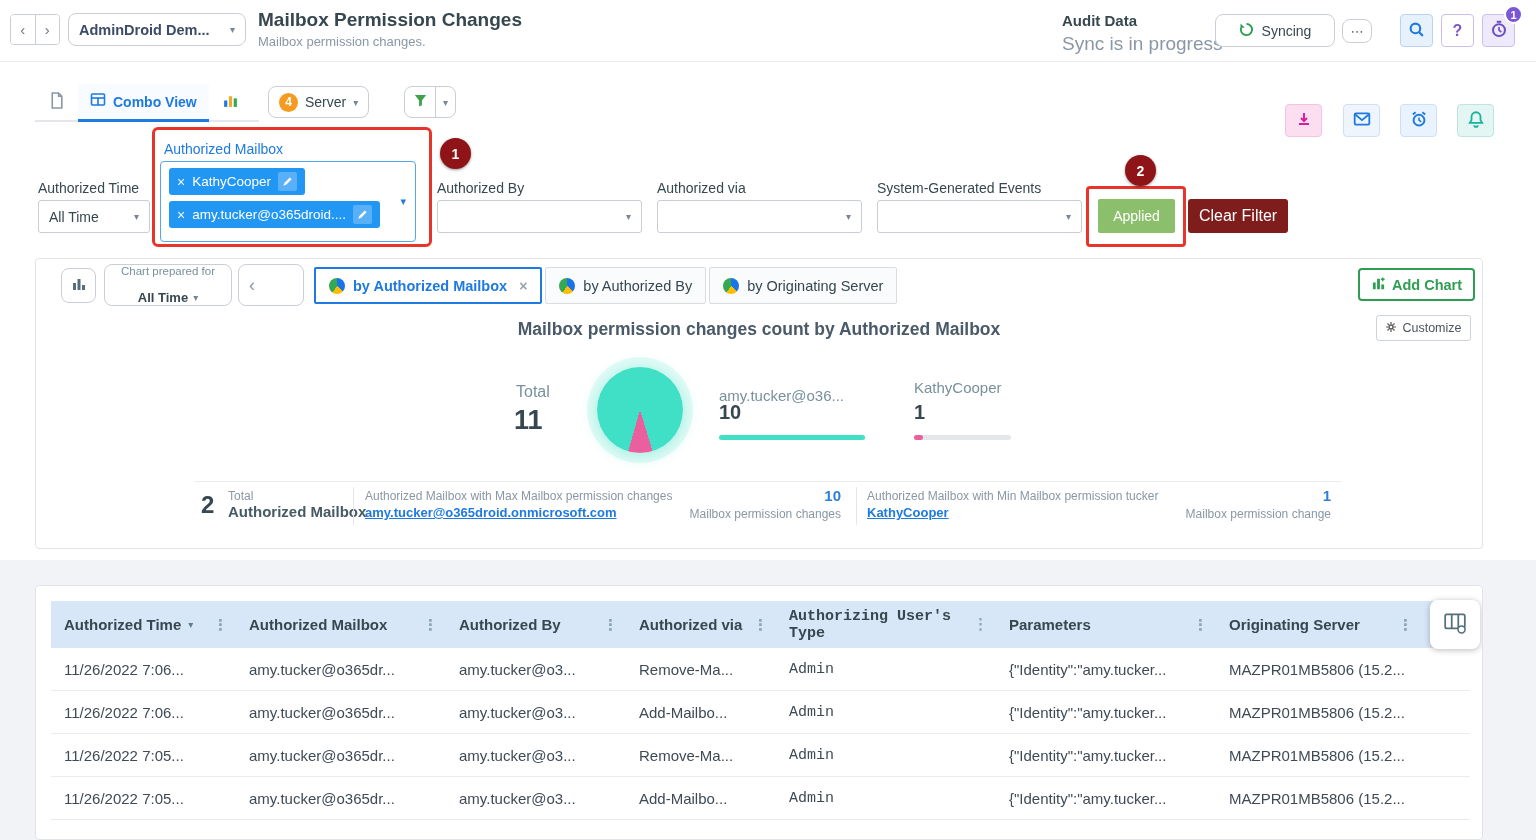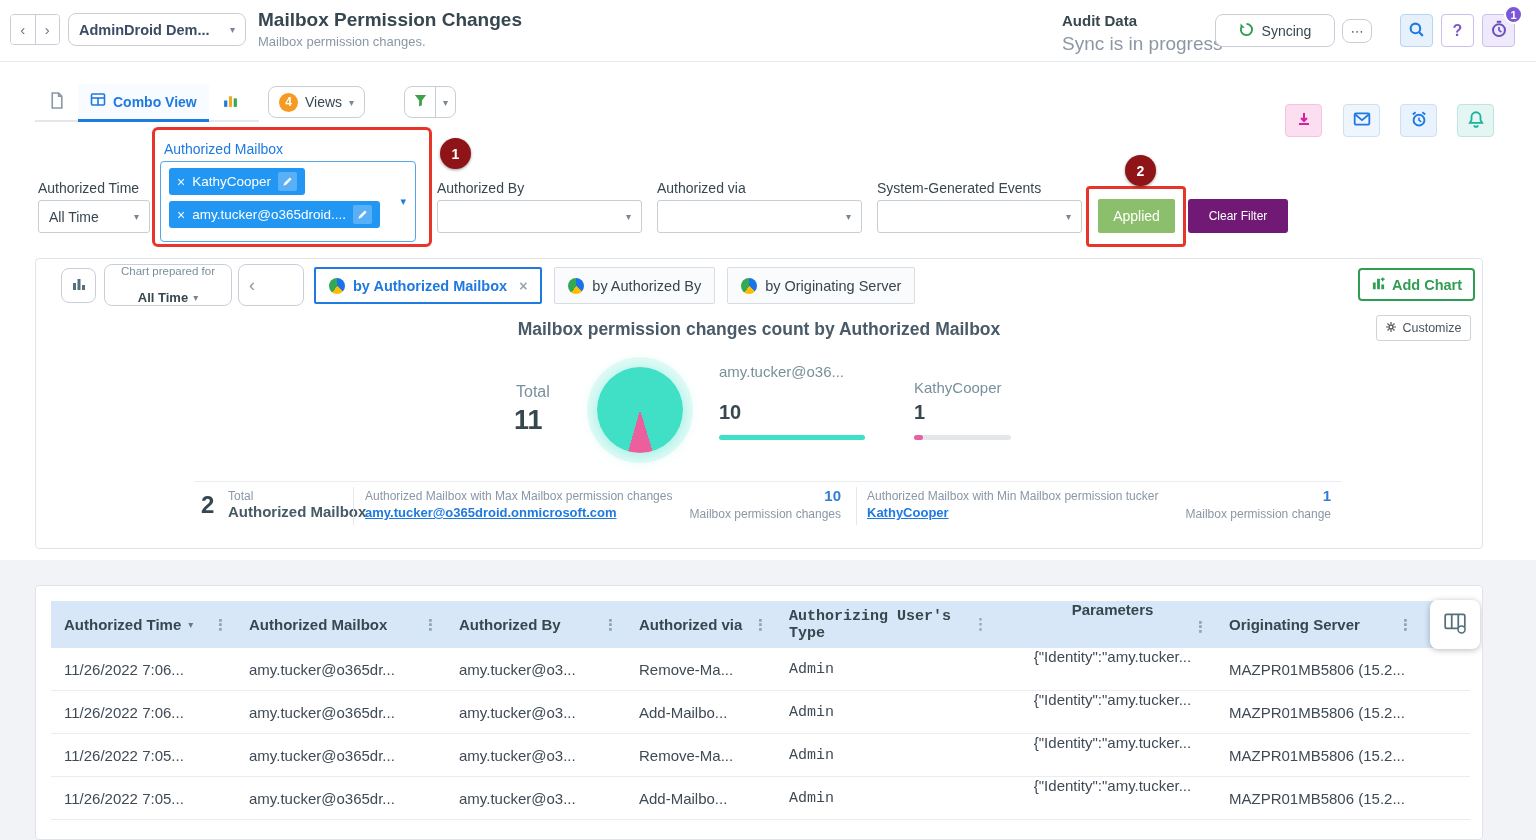--- a/index.html
+++ b/index.html
@@ -50,21 +50,21 @@
 .sumval{font-size:15px;font-weight:700;color:#2f7ed8;}
 .sumunit{font-size:12px;color:#8a97a5;margin-top:3px;}
 .vdiv{position:absolute;height:38px;border-left:1px solid #e4e7ea;top:228px;}
 
 .thead{position:absolute;left:15px;top:15px;width:1419px;height:47px;display:flex;background:#d7e7f7;}
 .th{display:flex;align-items:center;padding-left:13px;font-size:15px;font-weight:600;color:#37474f;}
 .kebab{margin-left:auto;padding-right:8px;color:#8fa3b8;font-size:15px;cursor:pointer;}
 .sort{margin-left:7px;font-size:10px;color:#607d8b;cursor:pointer;}
 .tr{display:flex;height:43px;border-bottom:1px solid #ececec;background:#fff;}
 .td{display:flex;align-items:center;padding-left:13px;font-size:15px;color:#3f4a55;overflow:hidden;white-space:nowrap;}
-.c0{width:185px;}.c1{width:210px;}.c2{width:180px;}.c3{width:150px;}.c4{width:220px;font-family:Liberation Mono, monospace;}.c5{width:220px;flex-direction:column;}.c6{width:205px;}.cf{flex:1;}
+.c0{width:185px;}.c1{width:210px;}.c2{width:180px;}.c3{width:150px;}.c4{width:220px;font-family:Liberation Mono, monospace;}.c5{width:220px;}.c6{width:205px;}.cf{flex:1;}
 .chooser{position:absolute;left:1394px;top:14px;width:50px;height:49px;background:#fff;border-radius:8px;box-shadow:0 1px 6px rgba(0,0,0,.28);display:flex;align-items:center;justify-content:center;z-index:3;cursor:pointer;}
 button{font-family:inherit;}
 .plainbtn{border:none;cursor:pointer;display:flex;align-items:center;justify-content:center;}
 </style>
 </head>
 <body>
 
 <div class="stage">
 
   <header class="topbar">
@@ -130,21 +130,21 @@
       <span><svg width="17" height="17" viewBox="0 0 16 16">
             <rect x="2" y="8" width="3" height="6" fill="#1e7ae0"></rect>
             <rect x="6.5" y="4" width="3" height="10" fill="#f5a623"></rect>
             <rect x="11" y="6" width="3" height="8" fill="#34a853"></rect>
           </svg></span>
     </div>
   </div>
 
   <div class="abs bordered flex" style="left:268px;top:86px;height:32px;padding:0 10px;gap:7px;cursor:pointer;">
     <span class="badge" style="width:19px;height:19px;background:#f59b22;font-size:12px;">4</span>
-    <span>Views</span>
+    <span>Server</span>
     <span class="caret">▾</span>
   </div>
 
   <div class="abs bordered flex" style="left:404px;top:86px;height:32px;width:52px;padding:0;">
     <span class="center" style="flex:1;height:100%;cursor:pointer;">
       <span><svg width="15" height="15" viewBox="0 0 16 16">
             <path d="M2 2h12l-4.5 6v5l-3 1.5V8z" fill="#3da24a"></path>
           </svg></span>
     </span>
     <span style="border-left:1px solid #c9ced6;height:100%;"></span>
@@ -224,21 +224,21 @@
 
   <div class="f-label" style="left:877px;top:180px;">System-Generated Events</div>
   <div class="f-select" style="left:877px;top:200px;width:205px;">
     <span></span>
       <span class="caret">▾</span>
   </div>
 
   <button class="abs plainbtn" style="left:1098px;top:199px;width:77px;height:34px;background:#8cbf6b;color:#fff;border-radius:2px;font-size:14px;">Applied</button>
   <div class="ann-rect" style="left:1086px;top:186px;width:100px;height:61px;border-radius:4px;"></div>
   <div class="ann-circle" style="left:1125px;top:155px;">2</div>
-  <button class="abs plainbtn" style="left:1188px;top:199px;width:100px;height:34px;background:#701a75;color:#fff;border-radius:3px;font-size:12px;">Clear Filter</button>
+  <button class="abs plainbtn" style="left:1188px;top:199px;width:100px;height:34px;background:#7f1d1d;color:#fff;border-radius:3px;font-size:16px;">Clear Filter</button>
 
   <div class="card" style="left:35px;top:258px;width:1448px;height:291px;">
 
     <div class="abs bordered center" style="left:25px;top:9px;width:35px;height:35px;cursor:pointer;">
       <span><svg width="16" height="16" viewBox="0 0 16 16">
             <rect x="2" y="7" width="3" height="7" fill="#546e7a"></rect>
             <rect x="6.5" y="3" width="3" height="11" fill="#546e7a"></rect>
             <rect x="11" y="9" width="3" height="5" fill="#546e7a"></rect>
           </svg></span>
     </div>
@@ -248,21 +248,21 @@
       <span style="font-size:13px;font-weight:700;color:#37474f;display:flex;align-items:center;gap:5px;">
         <span>All Time</span>
         <span class="caret">▾</span>
       </span>
     </div>
 
     <div class="abs bordered flex" style="left:202px;top:5px;width:66px;height:42px;padding-left:10px;font-size:18px;color:#8a97a5;cursor:pointer;">
       <span>‹</span>
     </div>
 
-    <div class="abs flex" style="left:278px;top:8px;gap:12px;">
+    <div class="abs flex" style="left:278px;top:8px;gap:3px;">
       <div class="ctab active">
         <span class="pieicon"></span>
         <span>by Authorized Mailbox</span>
         <span class="closex">×</span>
       </div>
       <div class="ctab">
         <span class="pieicon"></span>
         <span>by Authorized By</span>
       </div>
       <div class="ctab">
@@ -287,21 +287,21 @@
       <span>Customize</span>
     </button>
 
     <div class="ctitle">Mailbox permission changes count by Authorized Mailbox</div>
 
     <div class="abs" style="left:480px;top:124px;font-size:16px;color:#78909c;">Total</div>
     <div class="abs" style="left:478px;top:146px;font-size:27px;font-weight:700;color:#37474f;">11</div>
 
     <div class="pie-main"></div>
 
-    <div class="legname" style="left:683px;top:104px;">amy.tucker@o36...</div>
+    <div class="legname" style="left:683px;top:128px;">amy.tucker@o36...</div>
     <div class="legval" style="left:683px;top:142px;">10</div>
     <div class="legbar" style="left:683px;top:176px;width:146px;background:#3fe0c5;"></div>
 
     <div class="legname" style="left:878px;top:120px;">KathyCooper</div>
     <div class="legval" style="left:878px;top:142px;">1</div>
     <div class="legbar" style="left:878px;top:176px;width:97px;background:#e4e7ea;">
       <span style="display:block;width:9px;height:5px;background:#ec5f9e;border-radius:3px;"></span>
     </div>
 
     <div class="abs" style="left:158px;right:140px;top:222px;border-top:1px solid #eaedf0;"></div>

